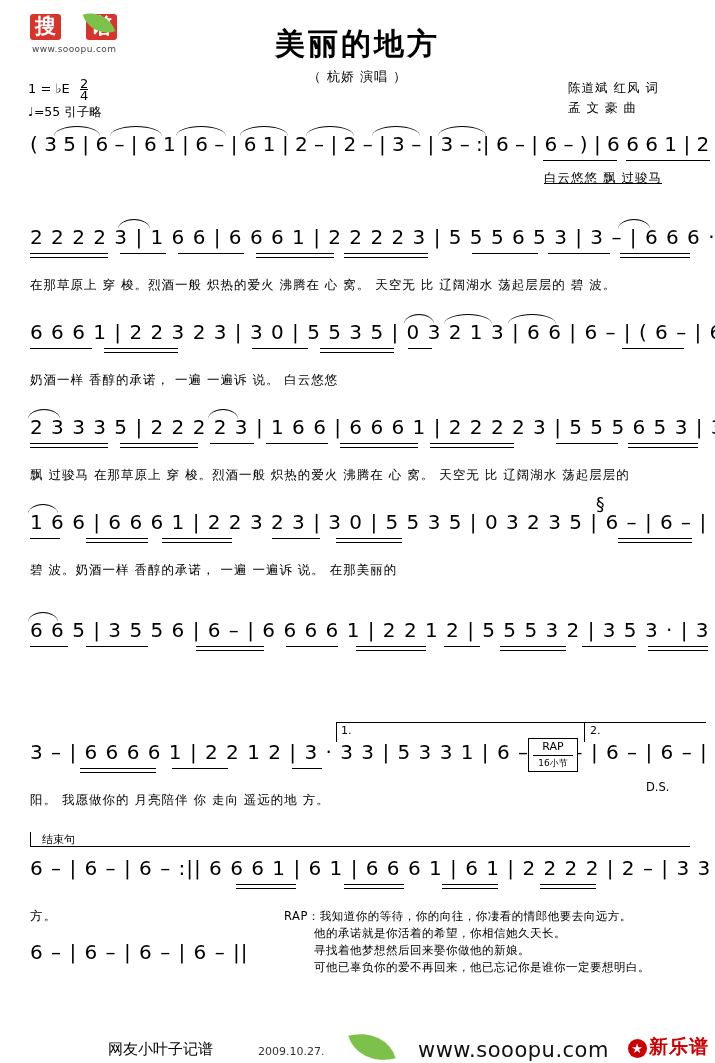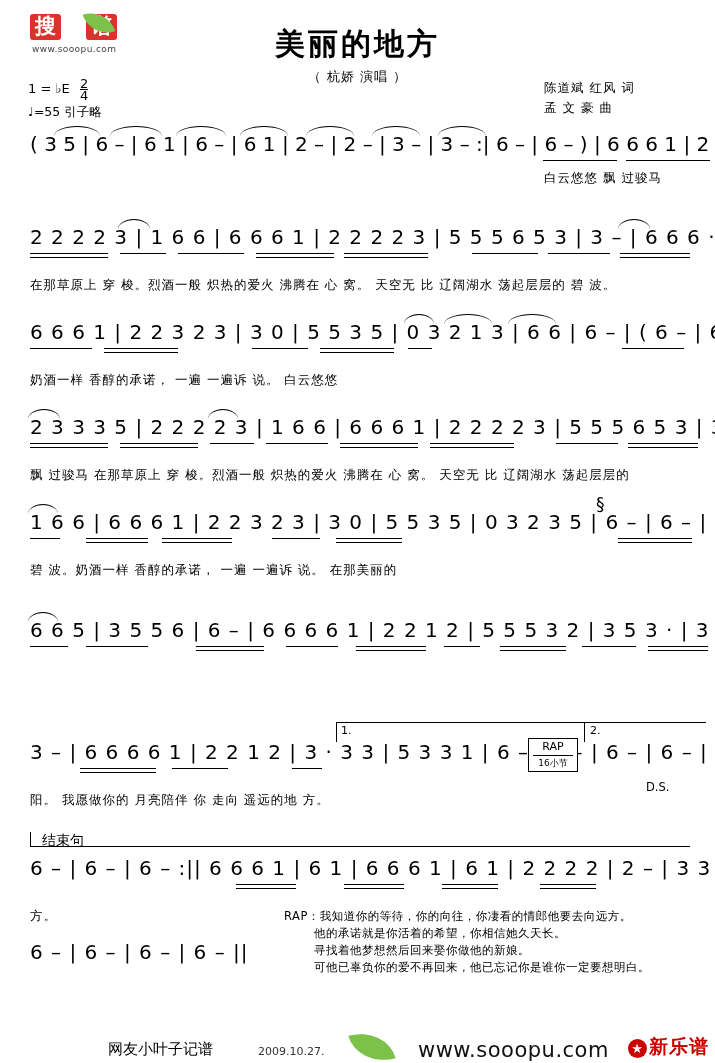--- a/index.html
+++ b/index.html
@@ -80,21 +80,21 @@
   .subtitle {
     position: absolute;
     left: 0; right: 0;
     top: 68px;
     text-align: center;
     font-size: 13px;
     letter-spacing: 1px;
   }
   .credits {
     position: absolute;
-    right: 80px;
+    right: 56px;
     top: 78px;
     font-size: 12.5px;
     line-height: 20px;
     text-align: left;
     letter-spacing: 1px;
   }
 
   
   .keysig {
     position: absolute;
@@ -230,21 +230,21 @@
     width: 19px; height: 19px;
     line-height: 19px;
     text-align: center;
     font-size: 13px;
     margin-right: 2px;
   }
   .endtag {
     position: absolute;
     left: 42px;
     top: 832px;
-    font-size: 14px;
+    font-size: 11px;
   }
 </style>
 </head>
 <body>
 
 <div class="logo">
   <span class="logo-box">搜</span>
   <span class="logo-box2">谱</span>
   <span class="logo-leaf"></span>
   <span class="logo-url">www.sooopu.com</span>
@@ -262,21 +262,21 @@
   <span>♭E</span>
   <span class="frac">
     <span class="num">2</span>
     <span class="den">4</span>
   </span>
 </div>
 <div class="tempo">♩=55  引子略</div>
 
 <div class="row" style="top:132px;">
   <div class="notes">( 3 5 | 6 – | 6 1 | 6 – | 6 1 | 2 – | 2 – | 3 – | 3 – :| 6 – | 6 – ) | 6 6 6 1 | 2 3 3 3 5</div>
-  <div class="lyrics" style="left:544px; top:38px;">白云悠悠  飘  过骏马</div>
+  <div class="lyrics" style="left:544px; top:38px;text-decoration:underline;">白云悠悠  飘  过骏马</div>
 
   <div class="beam" style="left:543px; top:28px; width:74px;"></div>
   <div class="beam" style="left:626px; top:28px; width:84px;"></div>
 
   <div class="slur" style="left:54px; top:-6px; width:46px;"></div>
   <div class="slur" style="left:110px; top:-6px; width:52px;"></div>
   <div class="slur" style="left:176px; top:-6px; width:50px;"></div>
   <div class="slur" style="left:240px; top:-6px; width:48px;"></div>
   <div class="slur" style="left:306px; top:-6px; width:48px;"></div>
   <div class="slur" style="left:372px; top:-6px; width:48px;"></div>

